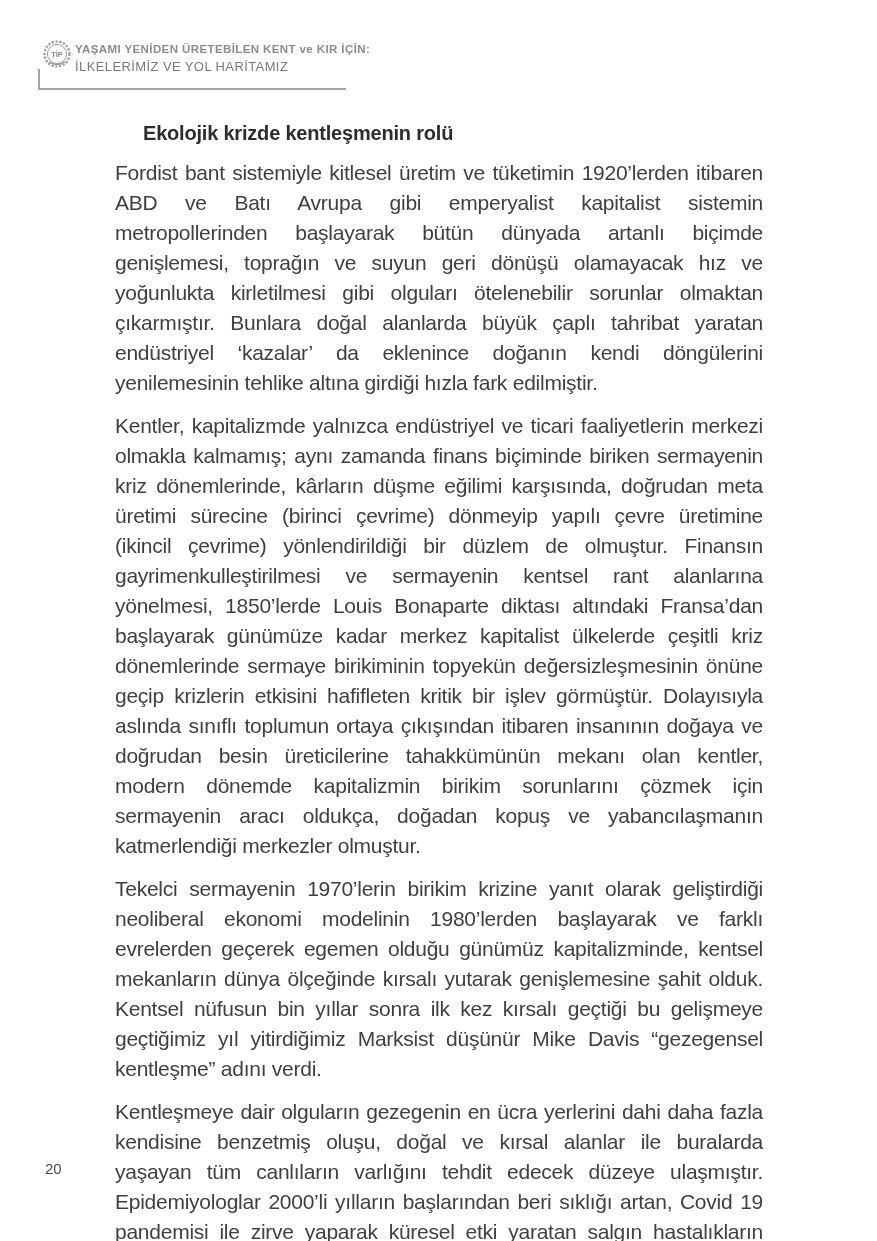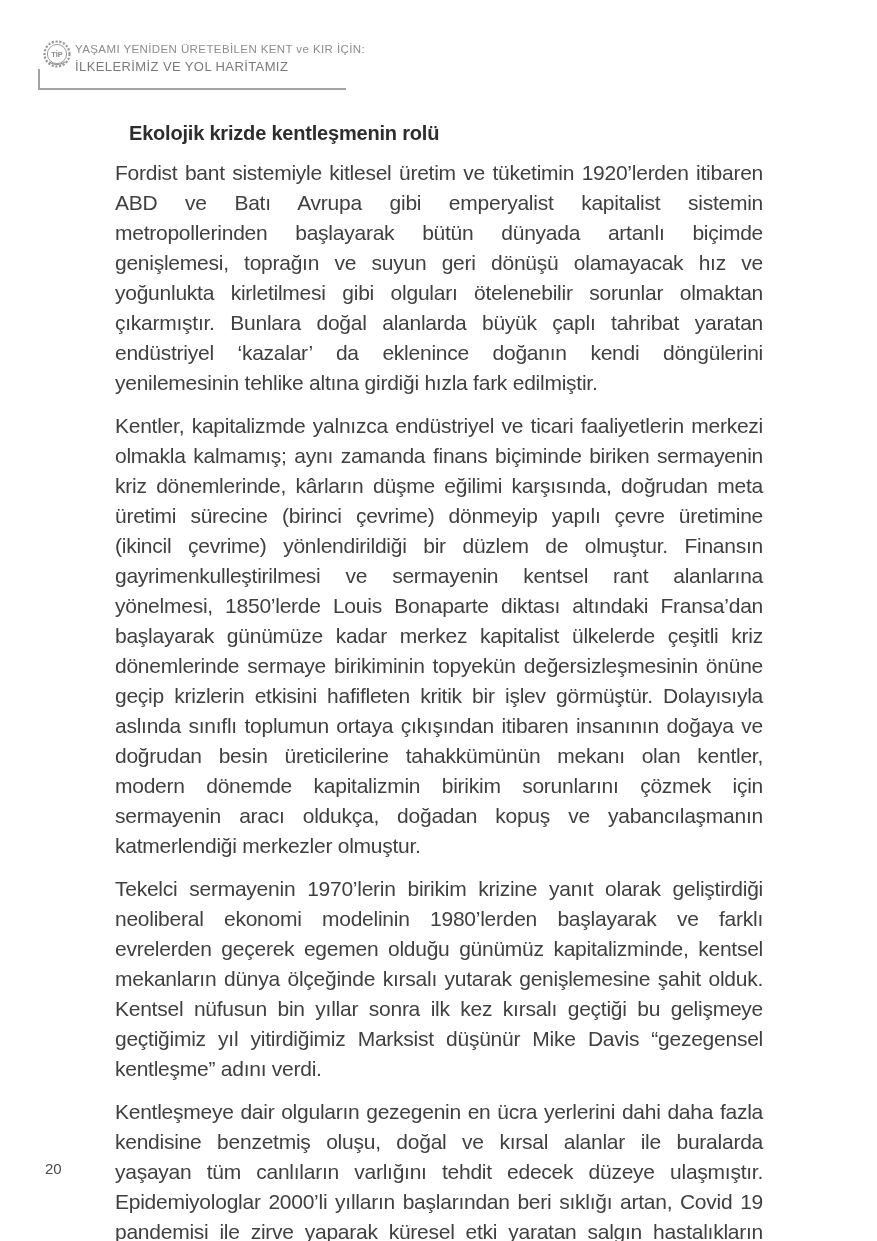--- a/index.html
+++ b/index.html
@@ -11,21 +11,21 @@
     overflow: hidden;
     font-family: "Liberation Sans", sans-serif;
   }
 
   
   .header { position: absolute; top: 40px; left: 30px; width: 817px; }
   .logo-wrap { position: absolute; left: 12px; top: 0; width: 30px; height: 30px; }
   .header-text { position: absolute; left: 45px; top: 3px; }
   .header-line1 {
     font-size: 11.5px;
-    font-weight: 400;
+    font-weight: 700;
     letter-spacing: 0.4px;
     color: #8c8c8c;
     margin-bottom: 4px;
     white-space: nowrap;
   }
   .header-line2 {
     font-size: 13px;
     font-weight: 400;
     letter-spacing: 0.4px;
     color: #7a7a7a;
@@ -49,21 +49,21 @@
     position: absolute;
     top: 114px;
     left: 115px;
     width: 648px;
   }
   .section-title {
     font-size: 20px;
     font-weight: 700;
     color: #2d2d2d;
     letter-spacing: -0.2px;
-    margin: 8px 0 13px 14px;
+    margin: 8px 0 13px 28px;
   }
   .body-paragraph {
     font-size: 21px;
     line-height: 30px;
     letter-spacing: -0.25px;
     color: #404040;
     text-align: justify;
     margin-bottom: 13px;
   }
 

